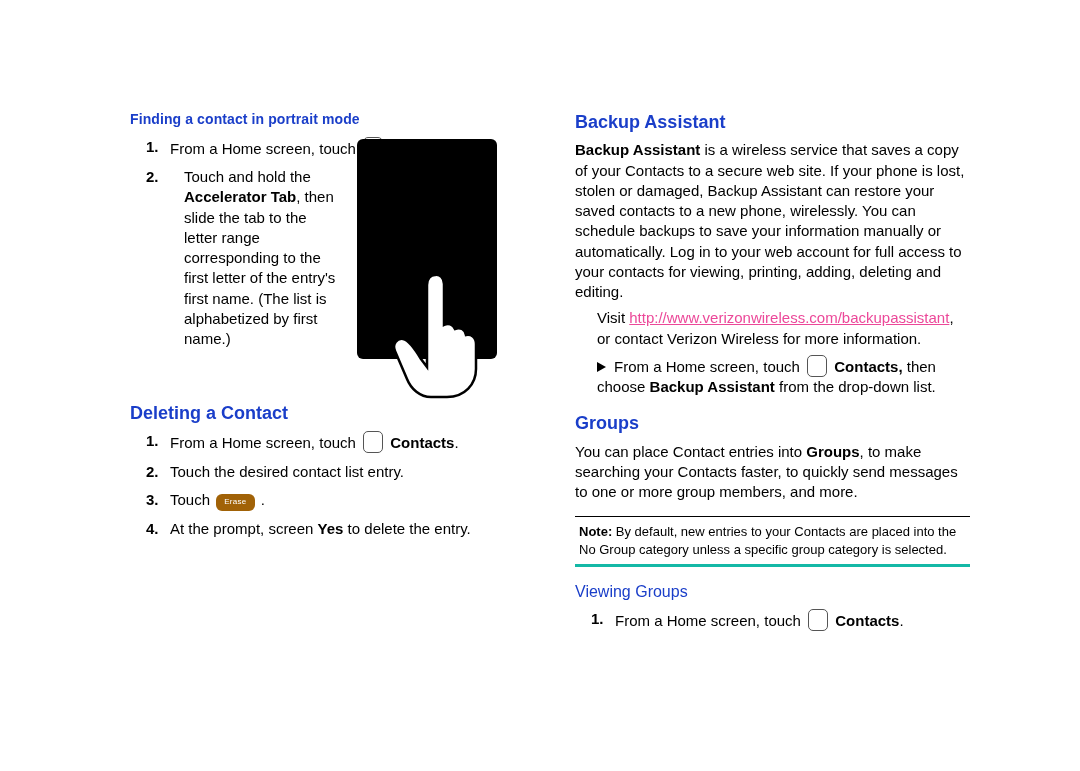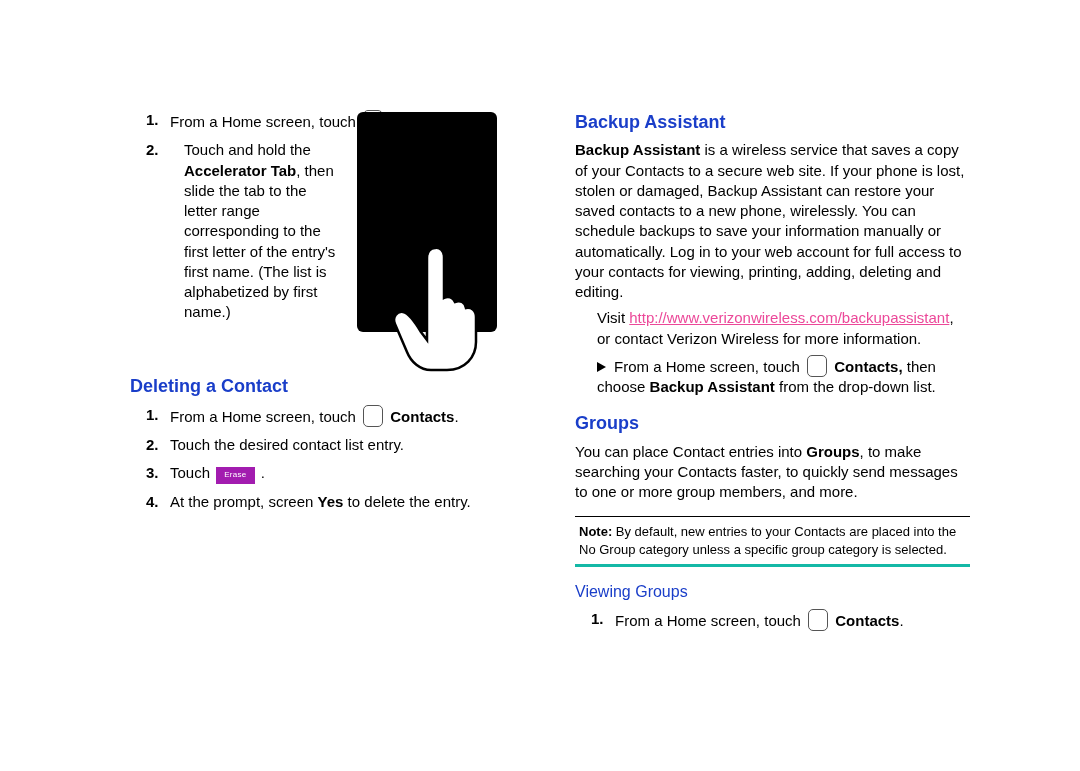--- a/index.html
+++ b/index.html
@@ -80,25 +80,25 @@
     width: 18px;
     height: 20px;
     border: 1.3px solid #555;
     border-radius: 5px;
     vertical-align: -5px;
     margin: 0 3px;
     background: #fff;
   }
   .erase-btn {
     display: inline-block;
-    background: #a21caf;
+    background: #a16207;
     color: #fff;
     font-size: 8px;
     padding: 3px 8px;
-    border-radius: 0;
+    border-radius: 6px;
     vertical-align: 1px;
     margin: 0 2px;
     letter-spacing: 0.3px;
   }
   .tri {
     display: inline-block;
     width: 0; height: 0;
     border-top: 5px solid transparent;
     border-bottom: 5px solid transparent;
     border-left: 9px solid #000;
@@ -129,20 +129,21 @@
   }
   .indent { padding-left: 22px; }
   p { margin: 0 0 6px 0; }
 </style>
 </head>
 <body>
 
 <div class="page">
 
   <div class="col col-left">
+    <h3 class="blue-sub">Finding a contact in portrait mode</h3>
 
     <ol class="steps">
       <li>
         <span>From a Home screen, touch </span>
         <span class="contacts-icon"></span>
         <span class="bold">Contacts</span><span>.</span>
       </li>
       <li>
         <div class="step2-wrap">
           <div class="step2-text">

